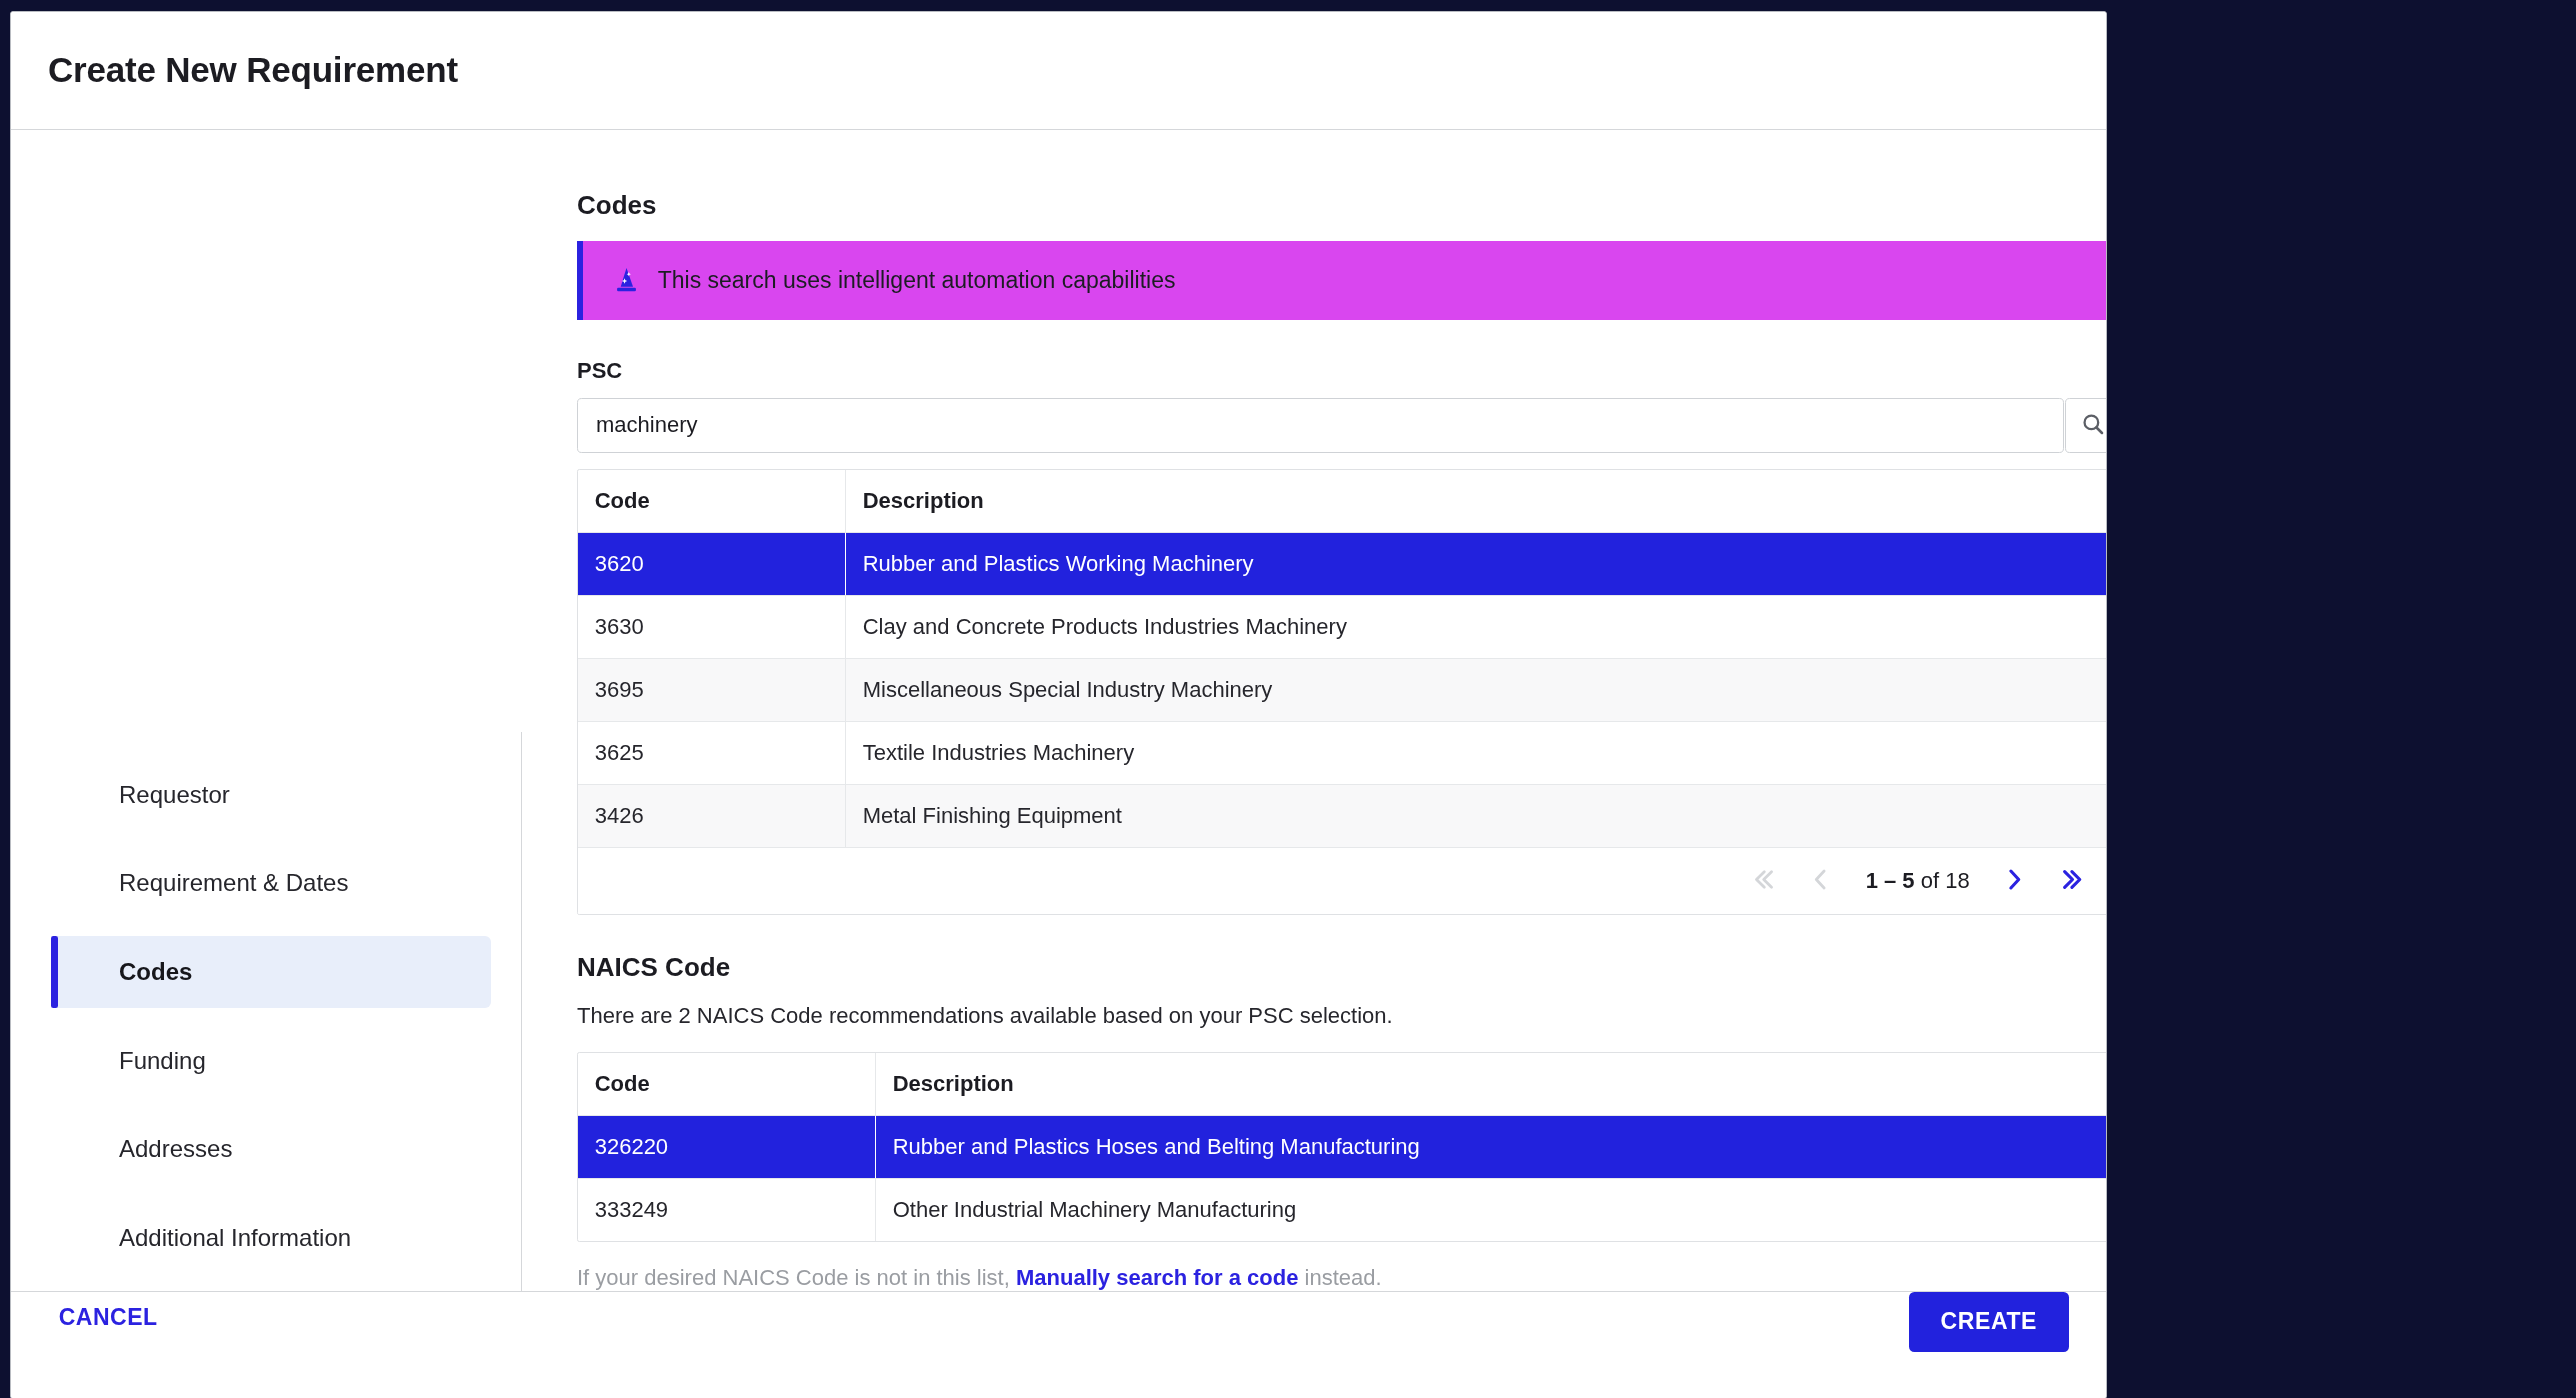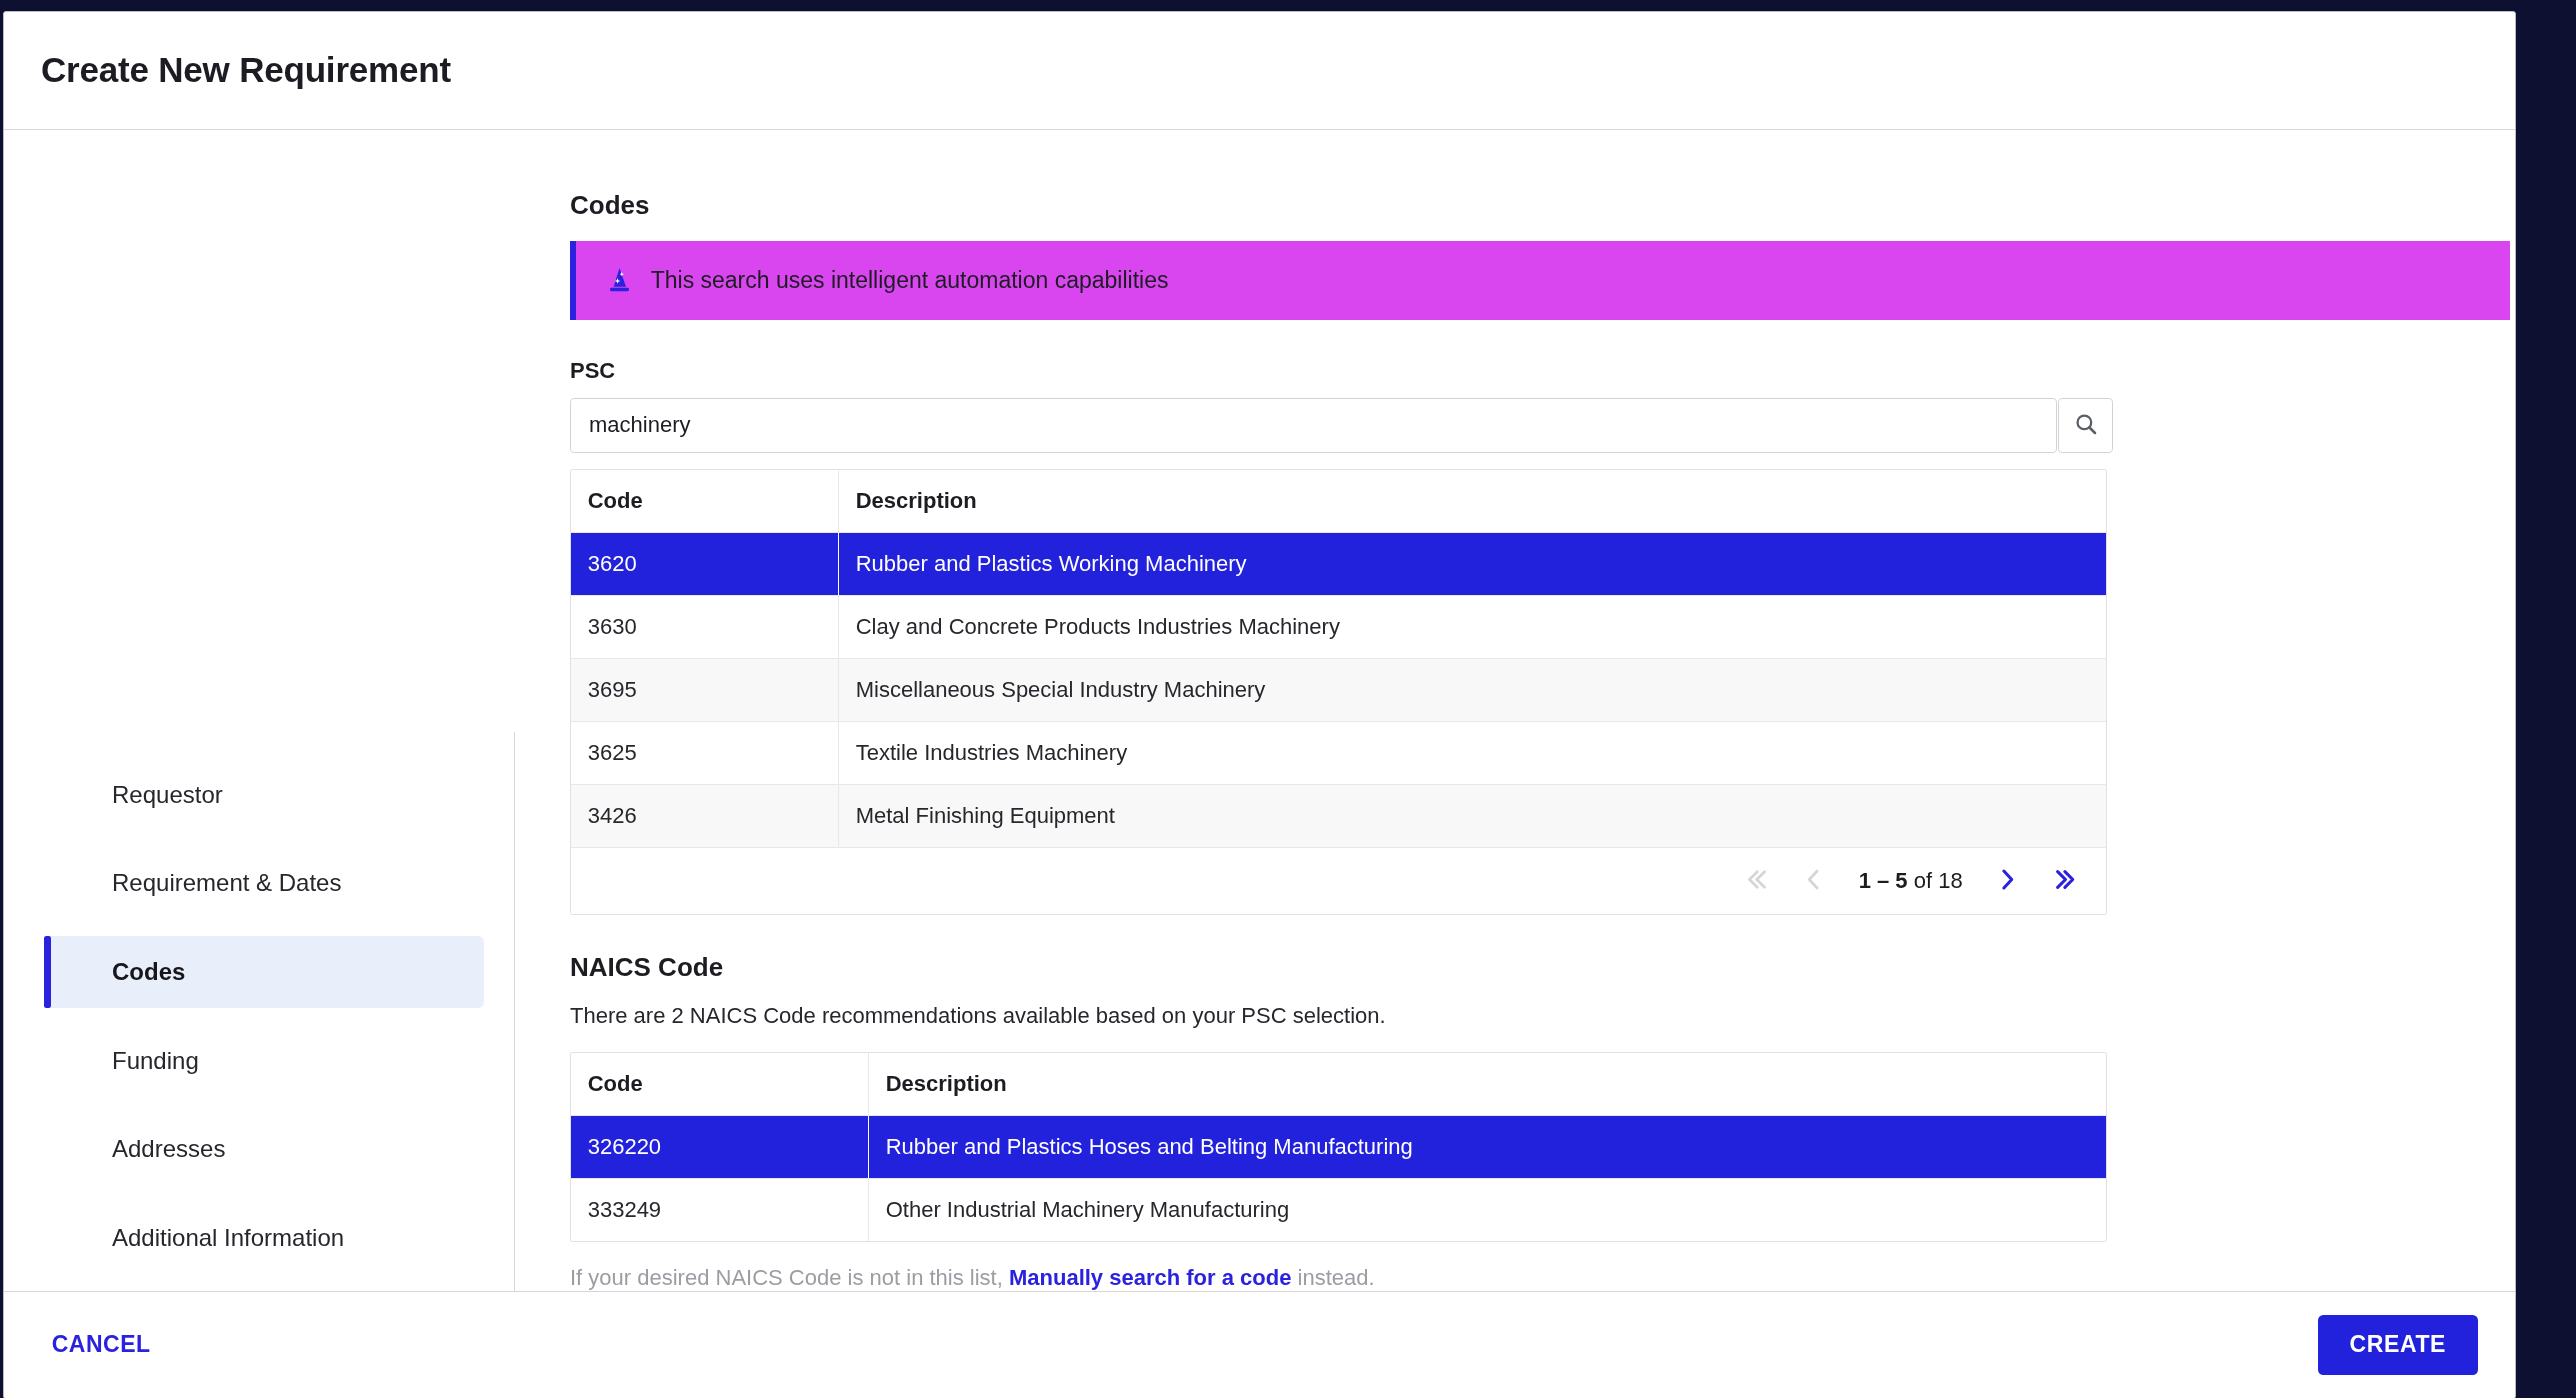--- a/index.html
+++ b/index.html
@@ -16,23 +16,23 @@
   #app {
     position: relative;
     width: 2576px;
     height: 1398px;
     background: #0d1030;
   }
 
   
   .modal {
     position: absolute;
-    left: 3px;
+    left: 10px;
     top: 10.7px;
-    width: 2513px;
+    width: 2097px;
     height: 1388px;
     background: #ffffff;
     border: 1.5px solid #b9bcc2;
     border-radius: 3px;
     display: flex;
     flex-direction: column;
     overflow: hidden;
   }
 
   
@@ -227,21 +227,21 @@
   .naics-note { font-size: 22px; color: #26262c; margin: 20px 0 23px 0; }
   .naics-footer { font-size: 22px; color: #9a9da2; margin-top: 23px; }
   .naics-footer a { color: #2b22e0; font-weight: 700; text-decoration: none; }
 
   
   .modal-footer {
     flex: 0 0 107px;
     height: 107px;
     border-top: 1.5px solid #d5d7da;
     display: flex;
-    align-items: center;
+    align-items: flex-start;
     justify-content: space-between;
     padding: 0 37px;
     background: #fff;
   }
   .cancel-btn {
     background: none;
     border: none;
     color: #2b22e0;
     font-size: 23px;
     font-weight: 700;

